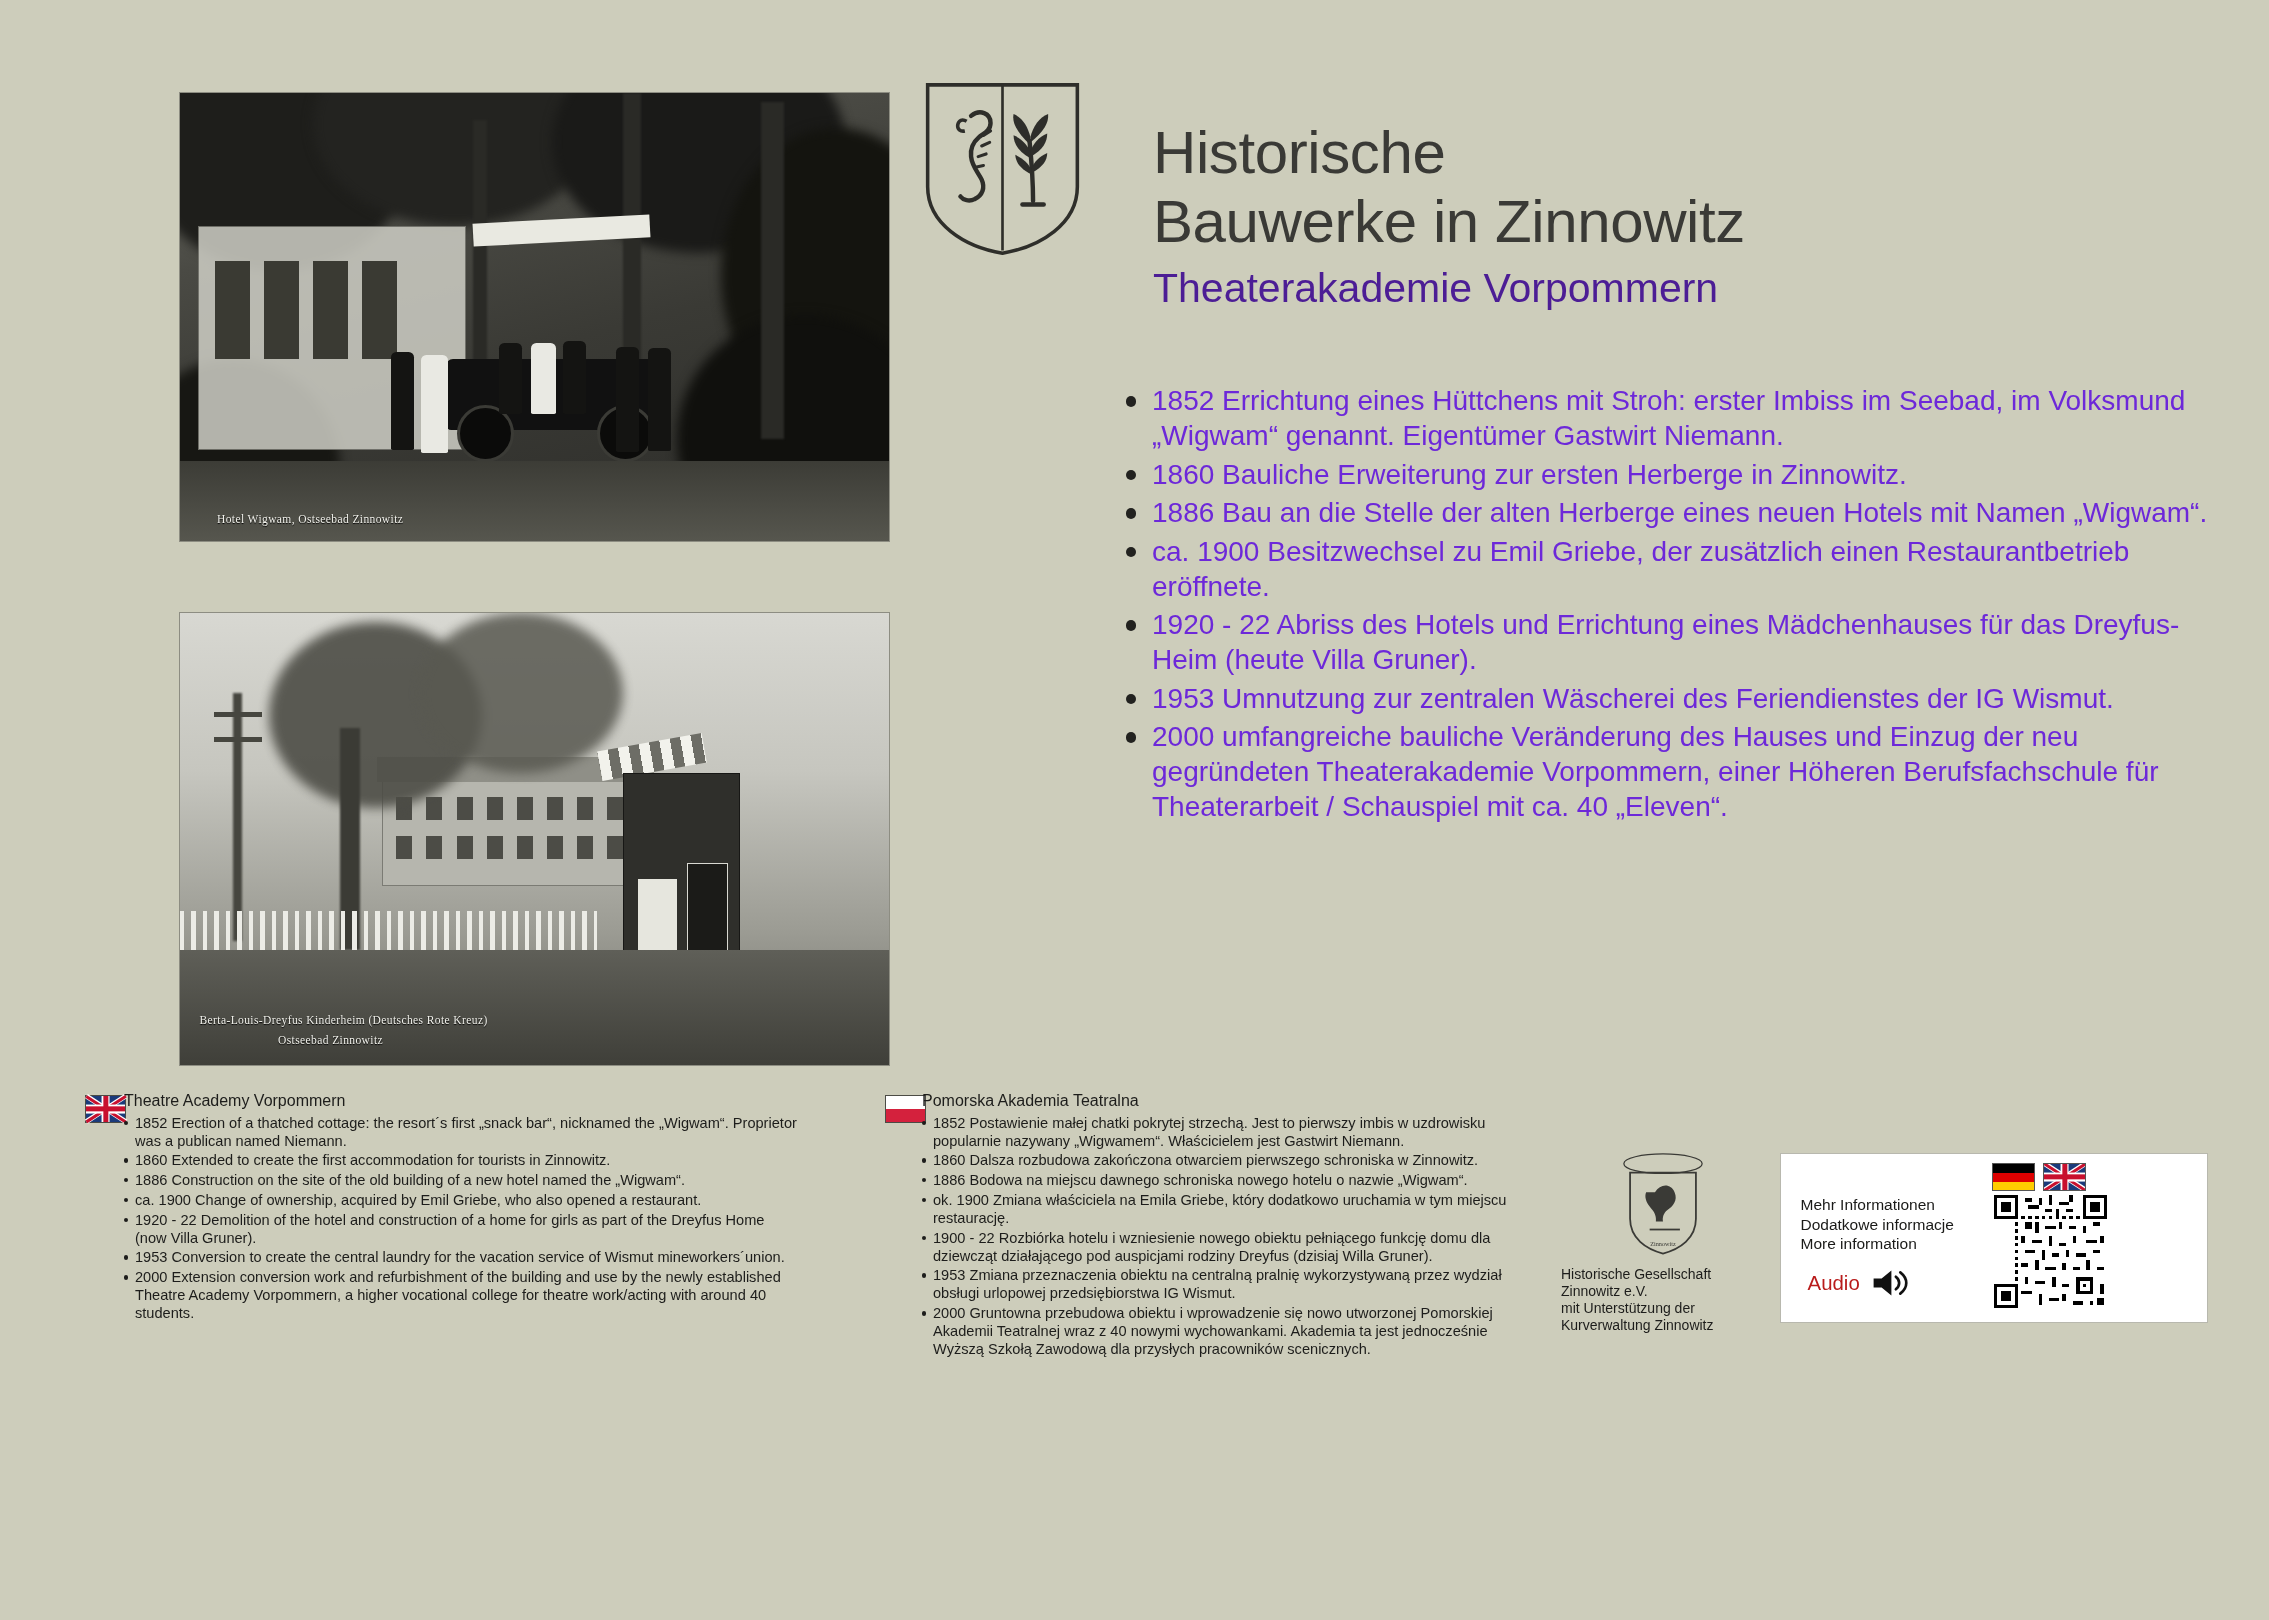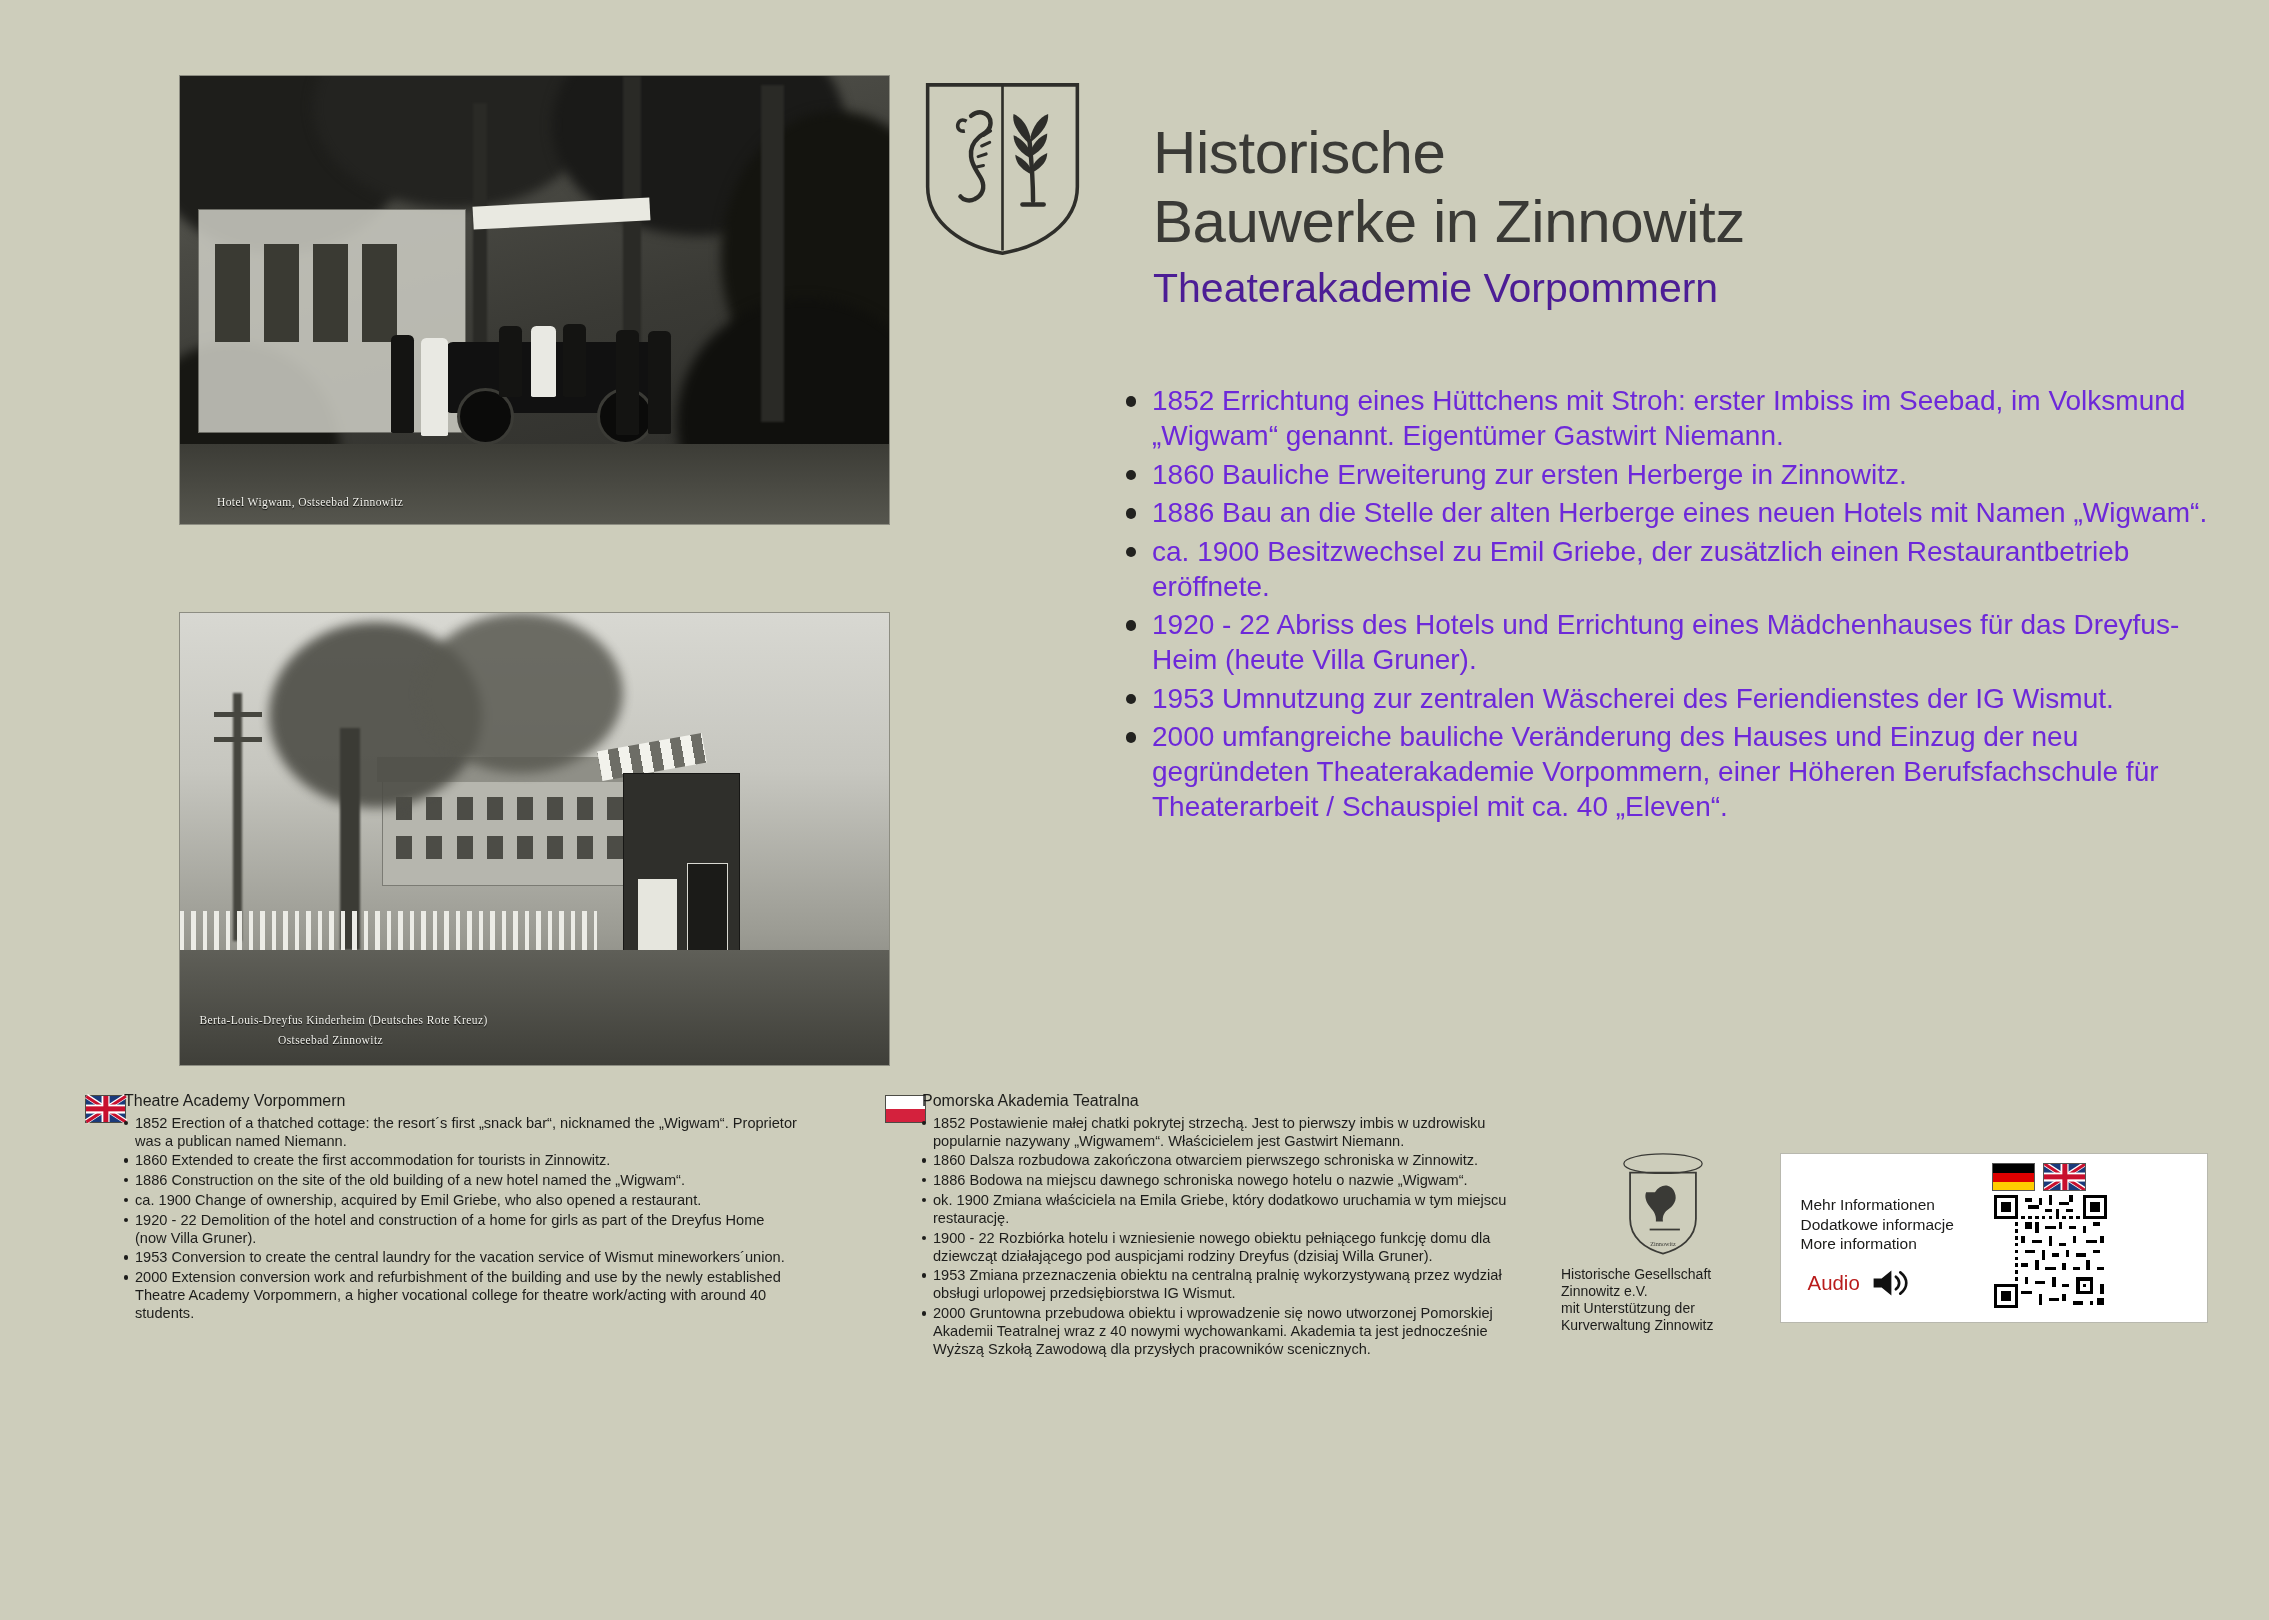--- a/index.html
+++ b/index.html
@@ -20,21 +20,21 @@
 
   
   .photo {
     position: absolute;
     background: #bdbdb2;
     border: 0.9px solid #8d8d82;
     overflow: hidden;
   }
   #photo-top {
     left: 179px;
-    top: 75px;
+    top: 92px;
     width: 709px;
     height: 448px;
     text-align: right;
   }
   #photo-bottom {
     left: 179px;
     top: 612px;
     width: 709px;
     height: 452px;
   }

